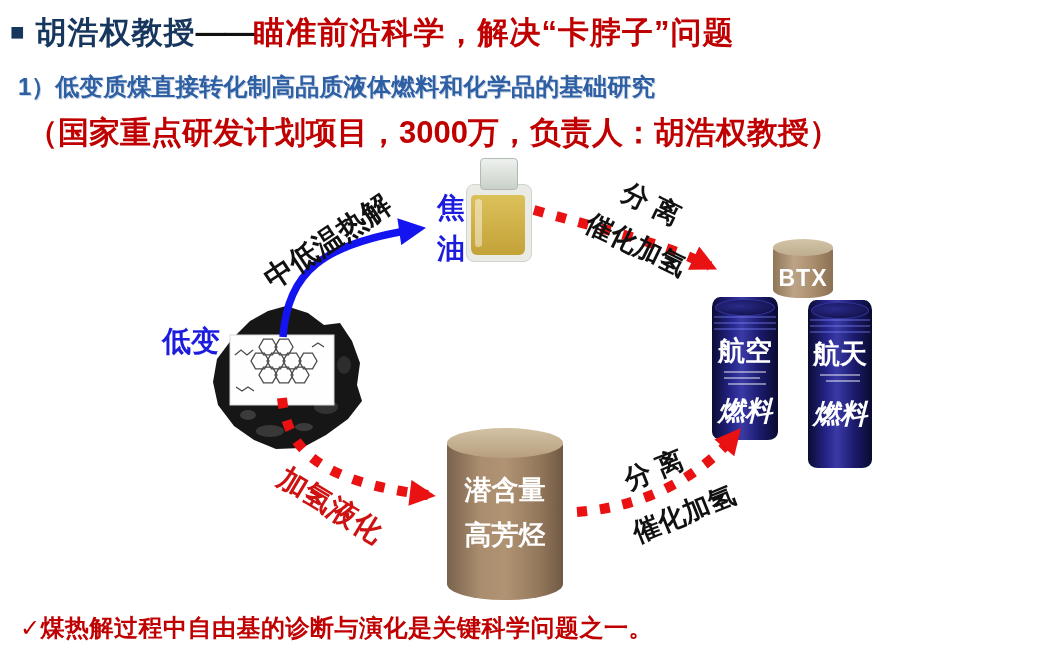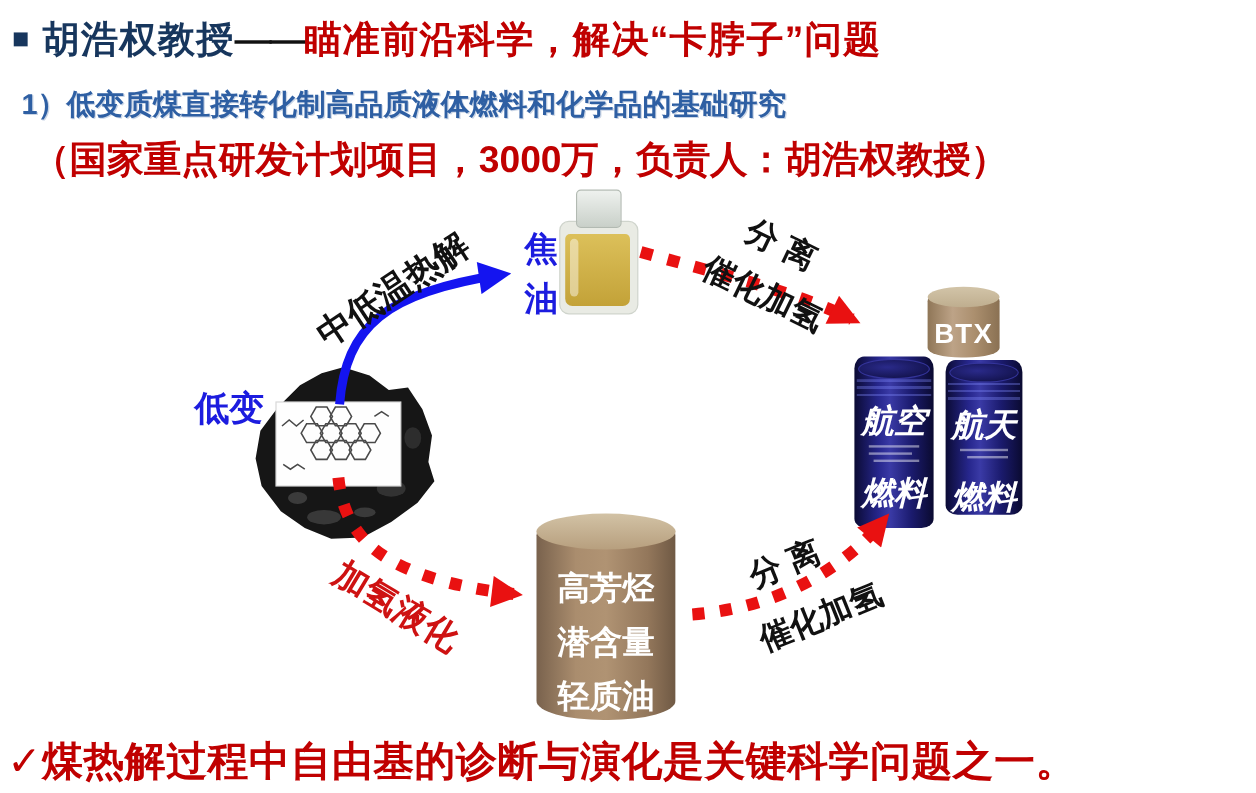--- a/index.html
+++ b/index.html
@@ -9,21 +9,21 @@
   }
   
   .title-line{position:absolute;left:10px;top:12px;font-size:31px;letter-spacing:1px;white-space:nowrap;}
   .title-bullet{color:var(--navy,#17365D);font-size:24px;margin-right:10px;vertical-align:3px;}
   .title-main{color:var(--navy,#17365D);}
   .title-dash{color:#111;letter-spacing:-2px;}
   .title-accent{color:var(--crimson,#C00000);}
   .subtitle{position:absolute;left:18px;top:71px;font-size:24px;color:var(--subtitle_blue,#2E5FA3);white-space:nowrap;text-shadow:1px 1px 0 rgba(160,180,210,.55);}
   .funding{position:absolute;left:27px;top:112px;font-size:31px;color:var(--crimson,#C00000);white-space:nowrap;}
   
-  .footer{position:absolute;left:6px;top:612px;font-size:34px;color:var(--crimson,#C00000);white-space:nowrap;letter-spacing:0.5px;}
+  .footer{position:absolute;left:20px;top:612px;font-size:24px;color:var(--crimson,#C00000);white-space:nowrap;letter-spacing:0.5px;}
   
   .coal-svg{position:absolute;left:208px;top:303px;width:158px;height:148px;}
   .coal-label{position:absolute;left:142px;top:320px;width:78px;text-align:right;font-size:29px;line-height:42px;color:var(--label_blue,#1C1CDF);}
   .tar-label{position:absolute;left:433px;top:187px;width:36px;text-align:center;font-size:28px;line-height:41px;color:var(--label_blue,#1C1CDF);}
   .bottle{position:absolute;left:466px;top:158px;width:64px;height:102px;}
   .bottle-cap{position:absolute;left:14px;top:0;width:36px;height:30px;background:linear-gradient(180deg,#eef1ee,#c9d0c9);border:1px solid #b2bab2;border-radius:4px;}
   .bottle-body{position:absolute;left:0;top:26px;width:64px;height:76px;background:#e9ebe4;border:1px solid #cfd4cc;border-radius:8px;}
   .bottle-liquid{position:absolute;left:4px;top:10px;width:54px;height:60px;background:linear-gradient(180deg,#dcc05a,#c3a238);border-radius:4px 4px 6px 6px;}
   .bottle-shine{position:absolute;left:8px;top:14px;width:7px;height:48px;background:rgba(255,255,255,.45);border-radius:4px;}
   
@@ -35,25 +35,25 @@
   .lab-sep-bot-1{left:599px;top:452px;width:110px;transform:rotate(-22deg);}
   .lab-sep-bot-2{left:606px;top:496px;width:156px;transform:rotate(-22deg);}
   
   .btx{position:absolute;left:744px;top:239px;width:60px;height:59px;margin-left:29px;}
   .btx-body{position:absolute;left:0;top:8px;width:60px;height:51px;background:linear-gradient(90deg,#8f7657,#bda387 35%,#ab8f6e 65%,#8a7153);border-radius:4px 4px 28px 28px/4px 4px 8px 8px;}
   .btx-lid{position:absolute;left:0;top:0;width:60px;height:17px;border-radius:50%;background:linear-gradient(180deg,#d2c4a8,#bfae8f);}
   .btx-label{position:absolute;left:0;top:26px;width:100%;text-align:center;font-size:23px;color:#fff;letter-spacing:1px;}
   
   .barrel{position:absolute;background:linear-gradient(90deg,#0b0b34 0%,#26268c 30%,#3a3aa6 45%,#1b1b6e 72%,#0a0a30 100%);border-radius:8px 8px 10px 10px/10px 10px 8px 8px;}
   .barrel-left{left:712px;top:297px;width:66px;height:143px;z-index:3;}
-  .barrel-right{left:788px;top:300px;width:64px;height:129px;z-index:2;}
+  .barrel-right{left:808px;top:300px;width:64px;height:168px;z-index:2;}
   .barrel-lid{position:absolute;top:2px;left:3px;right:3px;height:15px;border-radius:50%;background:radial-gradient(ellipse at 40% 40%,#2a2a8a,#0c0c3c);border:1px solid #34349a;}
   .barrel-ridges{position:absolute;top:19px;left:2px;right:2px;height:16px;background:repeating-linear-gradient(180deg,rgba(130,140,255,.35) 0 2px,transparent 2px 6px);}
   .barrel-text{position:absolute;left:0;width:100%;text-align:center;color:#fff;font-size:27px;}
-  .barrel-t1{top:36px;font-style:italic;}
+  .barrel-t1{top:36px;}
   .barrel-t2{top:96px;font-style:italic;}
   .fineline{position:absolute;left:12px;right:12px;height:2px;background:rgba(255,255,255,.45);}
   
   .tank{position:absolute;left:447px;top:428px;width:116px;height:172px;}
   .tank-body{position:absolute;left:0;top:12px;width:116px;height:160px;background:linear-gradient(90deg,#79624d,#a98c6d 28%,#b2957600 0),linear-gradient(90deg,#79624d 0%,#a98c6d 25%,#b09373 50%,#93775b 80%,#6f5944 100%);border-radius:6px 6px 56px 56px/6px 6px 16px 16px;}
   .tank-lid{position:absolute;left:0;top:0;width:116px;height:30px;border-radius:50%;background:linear-gradient(180deg,#d2c2a5,#b79f7e);}
   .tank-text{position:absolute;left:0;top:40px;width:100%;text-align:center;color:#fff;font-size:27px;line-height:45px;}
   .arrows{position:absolute;left:0;top:0;width:1047px;height:661px;pointer-events:none;z-index:5;}
   .lab{z-index:6;}
 </style>
@@ -140,23 +140,22 @@
     <div class="fineline" style="top:80px;left:18px;"></div>
     <div class="barrel-text barrel-t2">燃料</div>
   </div>
 
   <div class="rot lab lab-liq">加氢液化</div>
 
   <div class="tank">
     <div class="tank-body"></div>
     <div class="tank-lid"></div>
     <div class="tank-text">
+      <div>潜含量</div>
       <div>高芳烃</div>
-      <div>潜含量</div>
-      <div>轻质油</div>
     </div>
   </div>
 
   <div class="rot lab lab-sep-bot-1">分  离</div>
   <div class="rot lab lab-sep-bot-2">催化加氢</div>
 
   <svg class="arrows" viewBox="0 0 1047 661">
     <defs>
       <marker id="mblue" viewBox="0 0 10 10" refX="7" refY="5" markerWidth="4" markerHeight="3.6" orient="auto">
           <path d="M0,0 L10,5 L0,10 Z" fill="#1414F0"></path>

